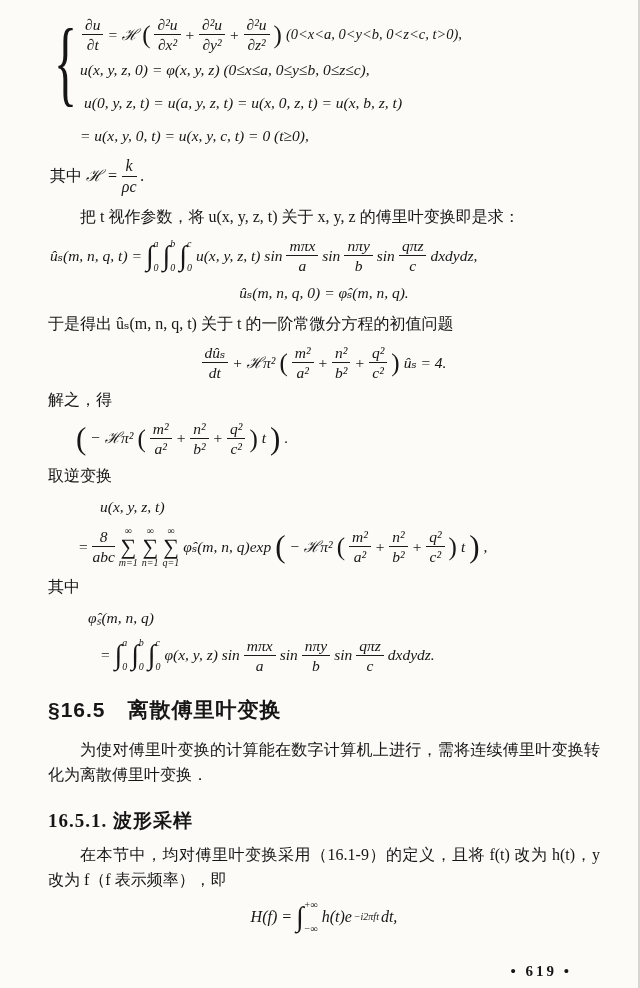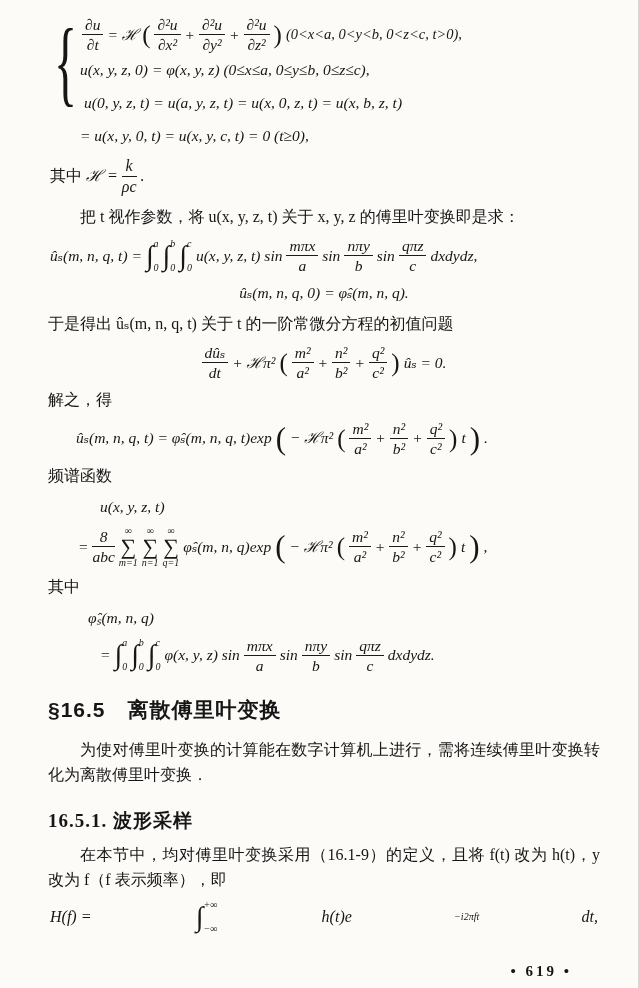--- a/index.html
+++ b/index.html
@@ -169,27 +169,26 @@
       <span class="frac">
           <span class="fn">n²</span>
           <span class="fd">b²</span>
         </span>
       <span>+</span>
       <span class="frac">
           <span class="fn">q²</span>
           <span class="fd">c²</span>
         </span>
       <span class="bigp">)</span>
-      <span>ûₛ = 0.</span>
+      <span>ûₛ = 4.</span>
     </div>
 
     <p class="para">解之，得</p>
 
     <div class="eqrow" style="margin-left:26px;">
-      <span>ûₛ(m, n, q, t) = φ̂ₛ(m, n, q, t)exp</span>
       <span class="bigp2">(</span>
       <span>− ℋπ²</span>
       <span class="bigp">(</span>
       <span class="frac">
           <span class="fn">m²</span>
           <span class="fd">a²</span>
         </span>
       <span>+</span>
       <span class="frac">
           <span class="fn">n²</span>
@@ -199,21 +198,21 @@
       <span class="frac">
           <span class="fn">q²</span>
           <span class="fd">c²</span>
         </span>
       <span class="bigp">)</span>
       <span>t</span>
       <span class="bigp2">)</span>
       <span>.</span>
     </div>
 
-    <p class="para">频谱函数</p>
+    <p class="para">取逆变换</p>
 
     <div class="mline" style="margin-left:52px;">u(x, y, z, t)</div>
 
     <div class="eqrow" style="margin-left:28px;">
       <span>=</span>
       <span class="frac">
           <span class="fn">8</span>
           <span class="fd">abc</span>
         </span>
       <span class="sum">
@@ -301,21 +300,21 @@
     </div>
 
     <h2 class="section-title">§16.5　离散傅里叶变换</h2>
 
     <p class="para indent">为使对傅里叶变换的计算能在数字计算机上进行，需将连续傅里叶变换转化为离散傅里叶变换．</p>
 
     <h3 class="subsection"><span>16.5.1.</span> <span>波形采样</span></h3>
 
     <p class="para indent">在本节中，均对傅里叶变换采用（16.1-9）的定义，且将 f(t) 改为 h(t)，y 改为 f（f 表示频率），即</p>
 
-    <div class="eqrow ctr" style="font-size:16px;justify-content:space-between;">
+    <div class="eqrow ctr" style="font-size:16px;">
       <span>H(f) =</span>
       <span class="int">
           <span class="ig">∫</span>
           <span class="lims">
             <i>+∞</i>
             <i>−∞</i>
           </span>
         </span>
       <span>h(t)e</span>
         <sup class="e">−i2πft</sup>

